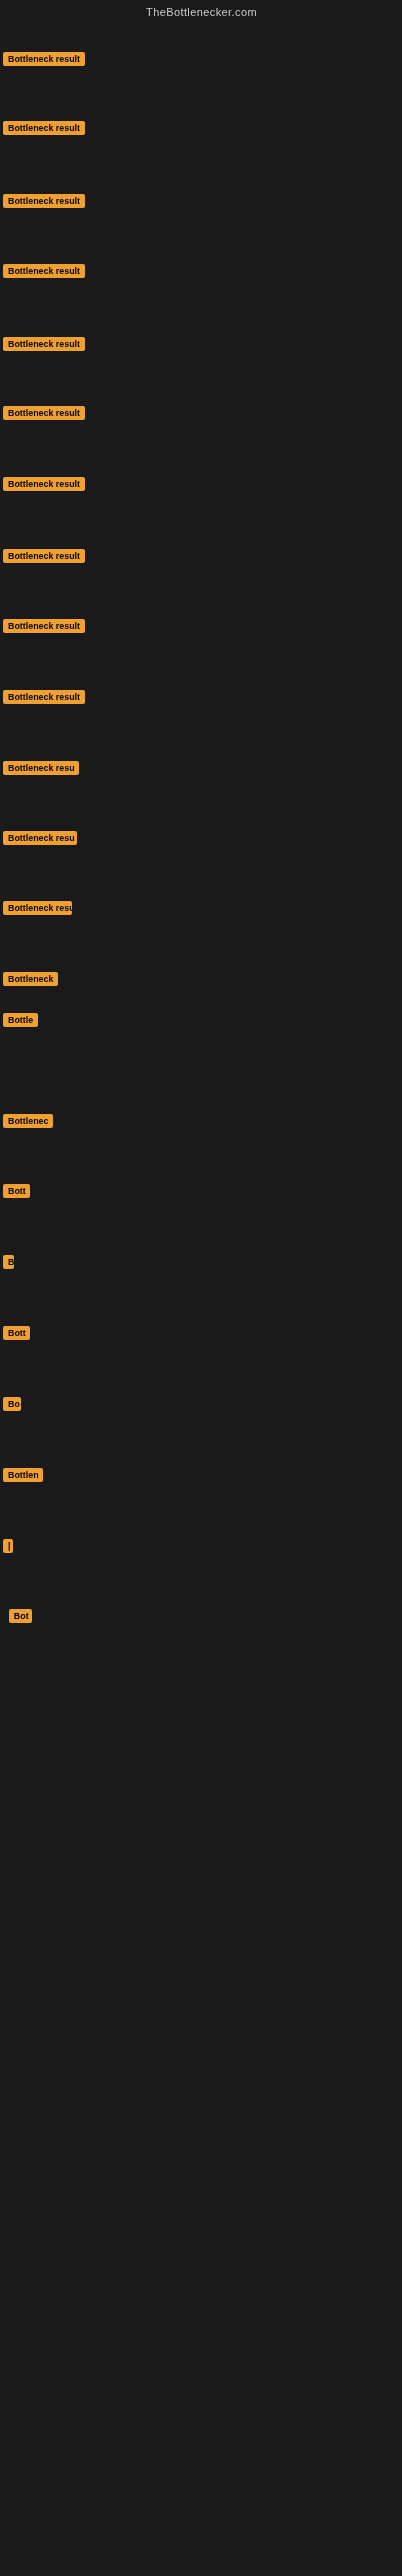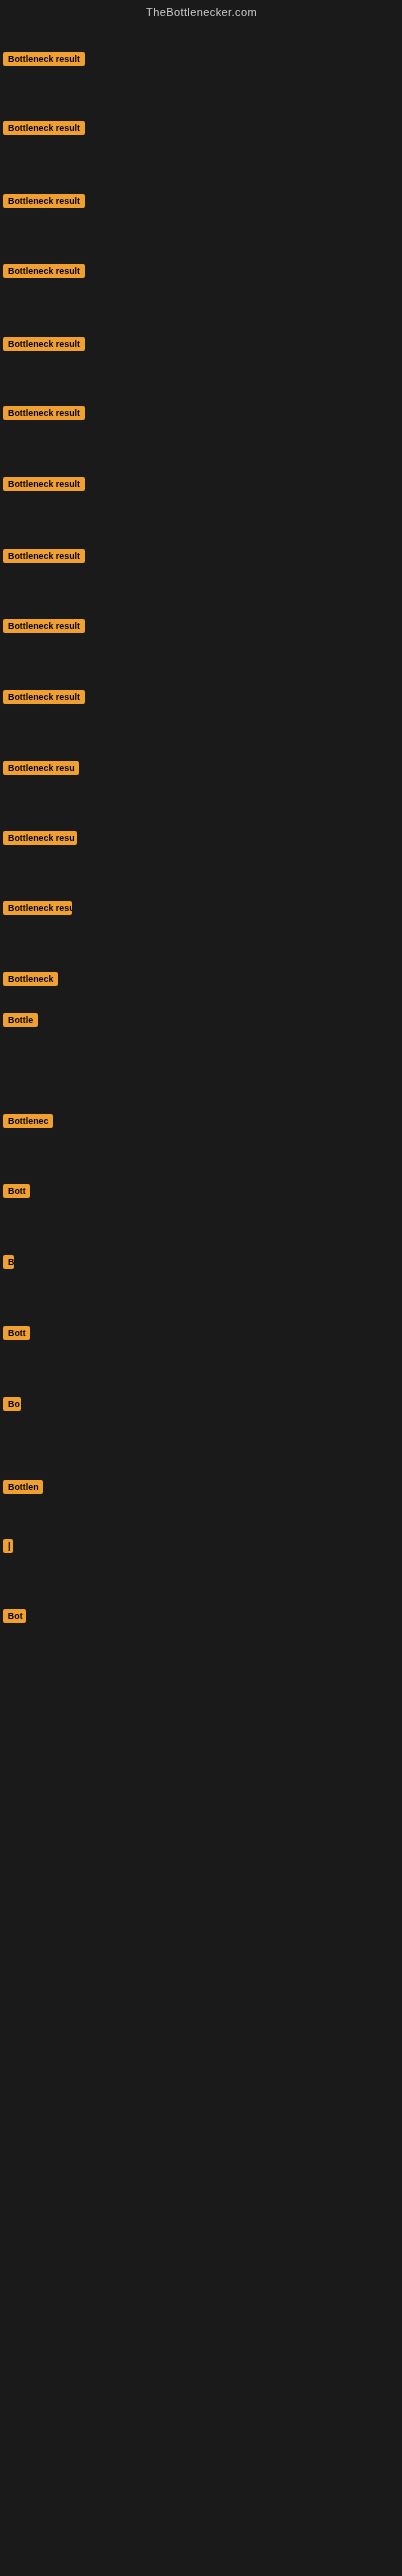--- a/index.html
+++ b/index.html
@@ -56,17 +56,17 @@
     <div class="badge-row" style="top: 739px; left: 3.2px; position: absolute;"><span class="bottleneck-badge" style="max-width: 79px;">Bottleneck resu</span></div>
     <div class="badge-row" style="top: 809px; left: 3.2px; position: absolute;"><span class="bottleneck-badge" style="max-width: 74px;">Bottleneck resu</span></div>
     <div class="badge-row" style="top: 879px; left: 3.2px; position: absolute;"><span class="bottleneck-badge" style="max-width: 69px;">Bottleneck resu</span></div>
     <div class="badge-row" style="top: 950px; left: 3.2px; position: absolute;"><span class="bottleneck-badge" style="max-width: 56px;">Bottleneck</span></div>
     <div class="badge-row" style="top: 991px; left: 3.2px; position: absolute;"><span class="bottleneck-badge" style="max-width: 37px;">Bottle</span></div>
     <div class="badge-row" style="top: 1092px; left: 3.2px; position: absolute;"><span class="bottleneck-badge" style="max-width: 50px;">Bottlenec</span></div>
     <div class="badge-row" style="top: 1162px; left: 3.2px; position: absolute;"><span class="bottleneck-badge" style="max-width: 27px;">Bott</span></div>
     <div class="badge-row" style="top: 1233px; left: 3.2px; position: absolute;"><span class="bottleneck-badge" style="max-width: 11.3px;">B</span></div>
     <div class="badge-row" style="top: 1304px; left: 3.2px; position: absolute;"><span class="bottleneck-badge" style="max-width: 27px;">Bott</span></div>
     <div class="badge-row" style="top: 1375px; left: 3.2px; position: absolute;"><span class="bottleneck-badge" style="max-width: 17.7px;">Bo</span></div>
-    <div class="badge-row" style="top: 1446px; left: 3.2px; position: absolute;"><span class="bottleneck-badge" style="max-width: 42px; margin-top: 12px;">Bottlen</span></div>
+    <div class="badge-row" style="top: 1446px; left: 3.2px; position: absolute;"><span class="bottleneck-badge" style="max-width: 42px;">Bottlen</span></div>
     <div class="badge-row" style="top: 1517px; left: 3.2px; position: absolute;"><span class="bottleneck-badge" style="max-width: 6.4px;">|</span></div>
-    <div class="badge-row" style="top: 1587px; left: 3px; position: absolute;"><span class="bottleneck-badge" style="max-width: 22.5px;">Bot</span></div>
+    <div class="badge-row" style="top: 1587px; left: 9px; position: absolute;"><span class="bottleneck-badge" style="max-width: 22.5px;">Bot</span></div>
   </div>
 
 
 </body></html>

